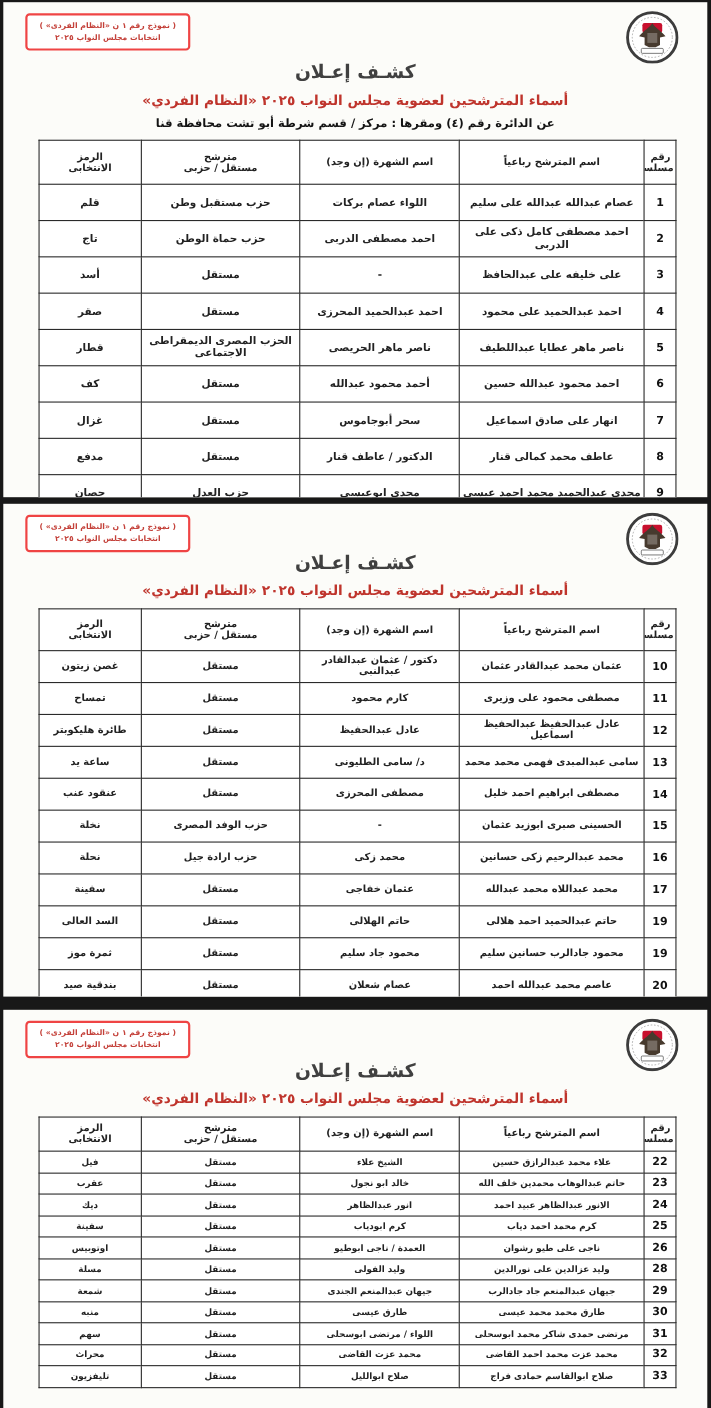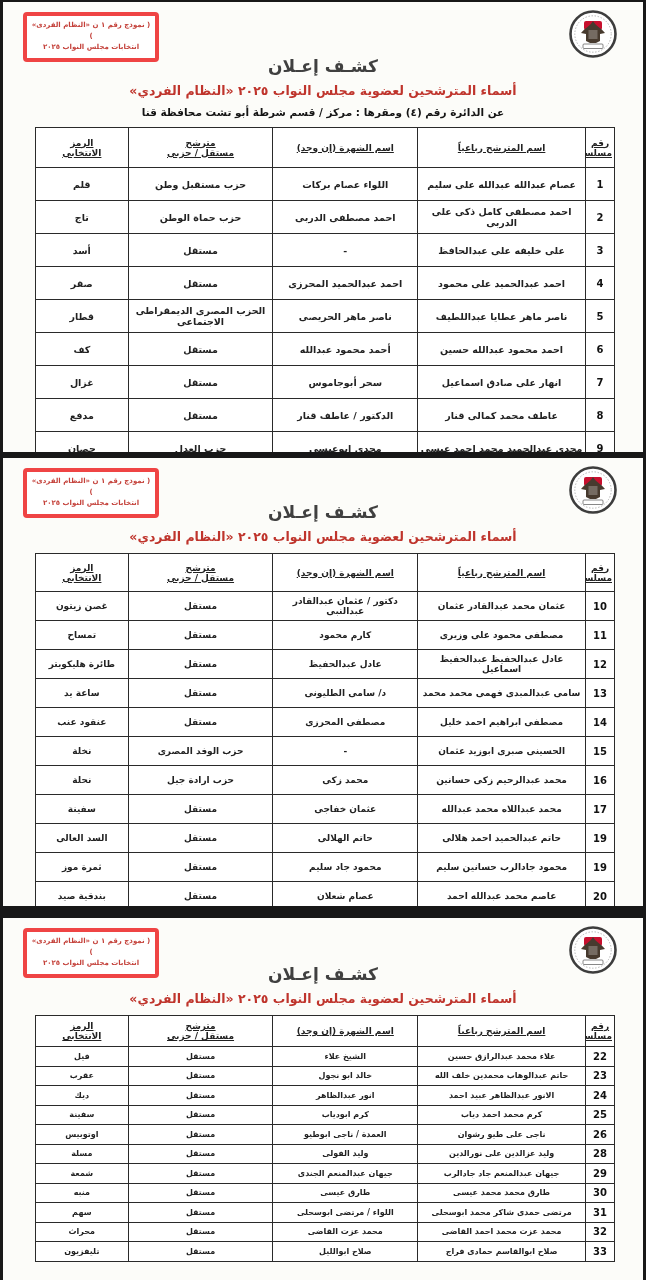--- a/index.html
+++ b/index.html
@@ -21,22 +21,22 @@
   .page--2 { height: 448px; margin-top: 6px; }
   .page--3 { height: 362px; margin-top: 12px; }
 
   .page-head { position: relative; height: 44px; }
   .page--2 .page-head { height: 34px; }
   .page--3 .page-head { height: 36px; }
 
   .form-note {
     position: absolute;
     left: 20px; top: 0;
-    width: 136px;
-    border: 4px solid #ef4444;
+    width: 150px;
+    border: 2px solid #ef4444;
     border-radius: 4px;
     color: #c4413a;
     font-size: 7px;
     font-weight: bold;
     text-align: center;
     padding: 4px 4px;
     line-height: 1.6;
     background: #fff;
   }
   .logo {
@@ -76,21 +76,21 @@
   }
   .candidates th, .candidates td {
     border: 1px solid #2a2a2a;
     text-align: center;
     vertical-align: middle;
     color: #222;
     font-weight: bold;
     padding: 1px 2px;
     overflow: hidden;
   }
-  .candidates th { white-space: pre-line; font-size: 9px; text-decoration: underline; }
+  .candidates th { white-space: pre-line; font-size: 9px; }
   .col-serial { width: 5%; }
   .col-name   { width: 29%; }
   .col-famous { width: 25%; }
   .col-party  { width: 25%; }
   .col-symbol { width: 16%; }
 
   .page--1 .candidates th { height: 40px; }
   .page--2 .candidates th { height: 38px; }
   .page--3 .candidates th { height: 31px; }
   .page--1 .candidates td { height: 33px; font-size: 9.5px; }

